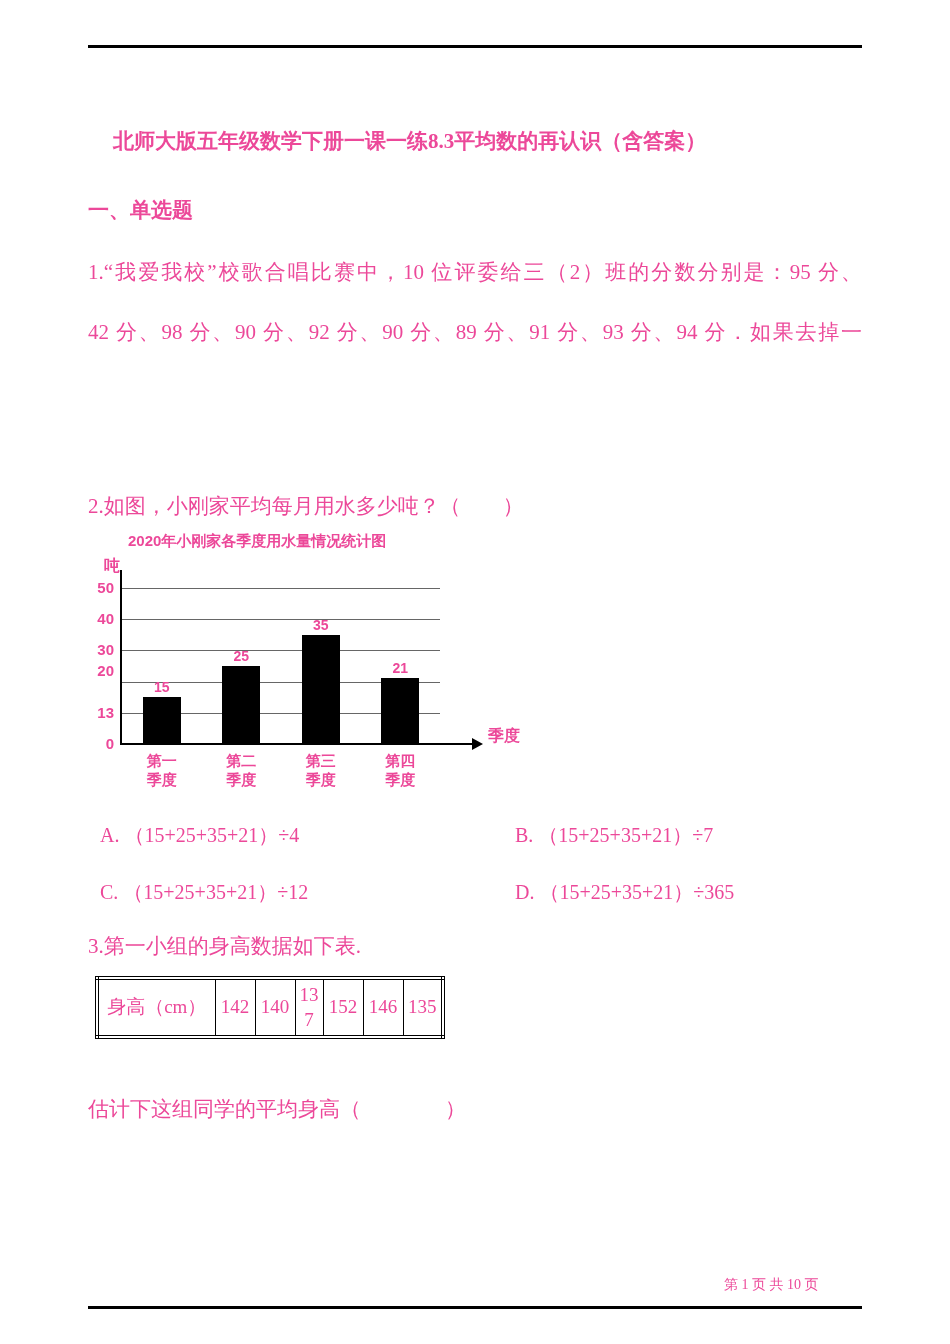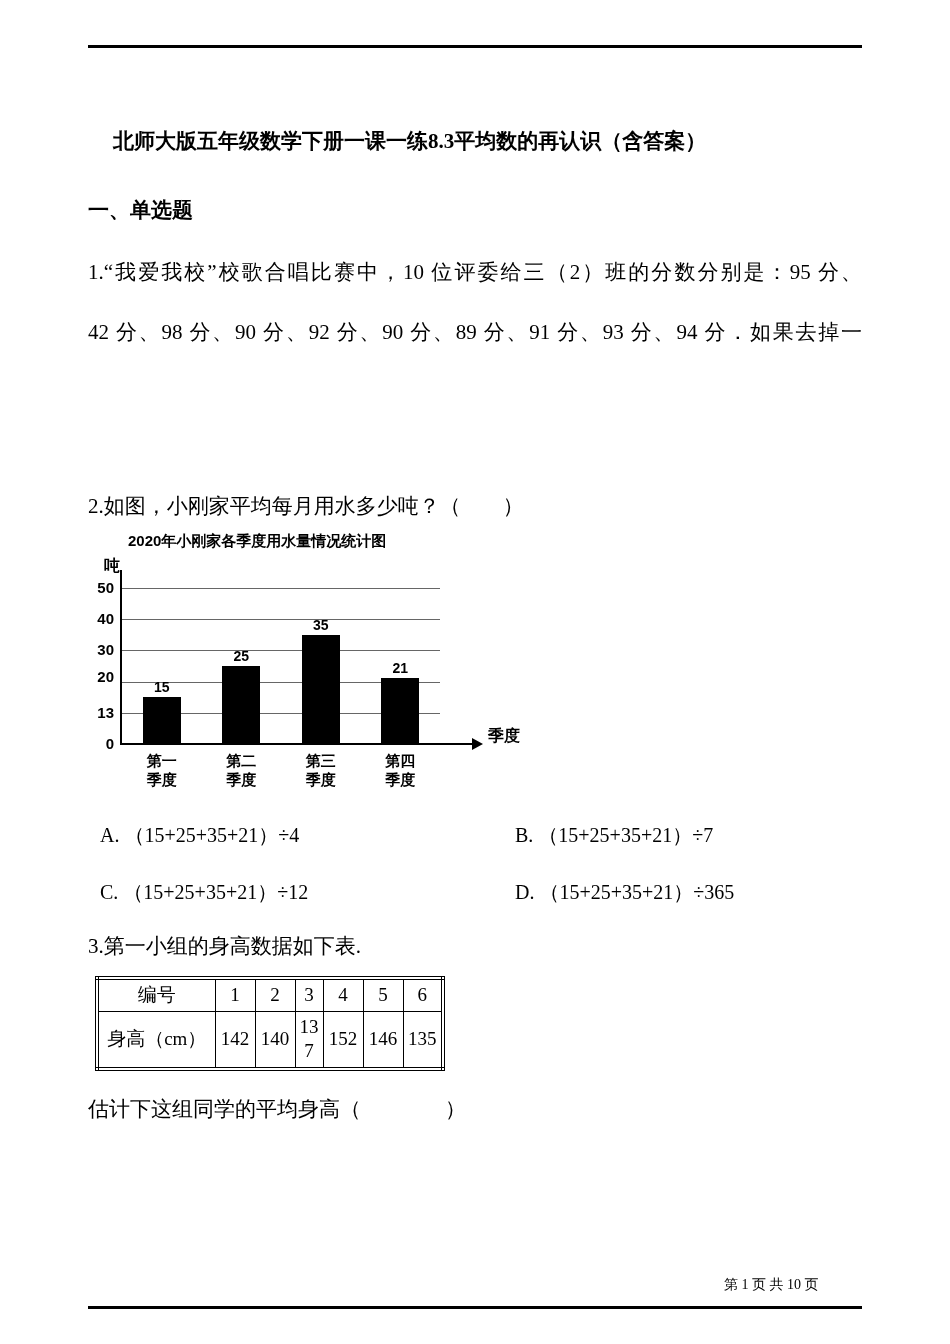--- a/index.html
+++ b/index.html
@@ -1,19 +1,19 @@
 <!DOCTYPE html>
 <html><head>
 <meta charset="utf-8">
 <style>
   * { margin:0; padding:0; box-sizing:border-box; }
   html,body { background:#ffffff; }
   .page {
     position:relative; width:950px; height:1344px; background:#ffffff;
-    font-family:"Liberation Serif", serif; color:#000000;
+    font-family:"Liberation Serif", serif; color:#ec4899;
     overflow:hidden;
   }
   .rule { position:absolute; left:88px; width:774px; height:3px; background:#000; }
   .rule-top { top:45px; }
   .rule-bottom { top:1306px; }
 
   .doc-title { position:absolute; left:113px; top:127px; font-size:21px; font-weight:bold; }
   .section-heading { position:absolute; left:88px; top:196px; font-size:21px; font-weight:bold; }
 
   .jline { position:absolute; left:88px; width:774px; font-size:21px; }
@@ -77,21 +77,21 @@
     <div class="chart-title">2020年小刚家各季度用水量情况统计图</div>
     <div class="chart-ylabel">吨</div>
     <div class="chart-plot">
       <div class="y-axis"></div>
       <div class="x-axis"></div>
       <div class="x-arrow"></div>
     <div class="ytick" style="top: 147px;">0</div>
         <div class="gridline" style="top: 124.8px;"></div>
         <div class="ytick" style="top: 115.8px;">13</div>
         <div class="gridline" style="top: 93.6px;"></div>
-        <div class="ytick" style="top: 80px;">20</div>
+        <div class="ytick" style="top: 74px;">20</div>
         <div class="gridline" style="top: 62.4px;"></div>
         <div class="ytick" style="top: 53.4px;">30</div>
         <div class="gridline" style="top: 31.2px;"></div>
         <div class="ytick" style="top: 22.2px;">40</div>
         <div class="gridline" style="top: 0px;"></div>
         <div class="ytick" style="top: -9px;">50</div>
         <div class="bar" style="left: 20.75px; top: 109.2px; width: 38px; height: 46.8px; background: rgb(0, 0, 0);"></div>
         <div class="bar-label" style="left: 10.75px; top: 91.2px;">15</div>
         <div class="xcat" style="left: 22.75px; top: 164px;">第一季度</div>
         <div class="bar" style="left: 100.25px; top: 78px; width: 38px; height: 78px; background: rgb(0, 0, 0);"></div>
@@ -113,29 +113,20 @@
   </div>
   <div class="optrow q2-opts-r2">
     <span class="opt" style="left:12px">C. （15+25+35+21）÷12</span>
     <span class="opt" style="left:427px">D. （15+25+35+21）÷365</span>
   </div>
 
   <div class="q3-text">3.第一小组的身高数据如下表.</div>
 
   <table class="height-table">
     <tbody>
-        <tr class="hrow">
-      <td class="c0">编号</td>
-      <td class="cn">1</td>
-      <td class="cn">2</td>
-      <td class="c3">3</td>
-      <td class="cn">4</td>
-      <td class="cn">5</td>
-      <td class="cn">6</td>
-    </tr>
     <tr class="drow">
       <td class="c0">身高（cm）</td>
       <td class="cn">142</td>
       <td class="cn">140</td>
       <td class="c3">137</td>
       <td class="cn">152</td>
       <td class="cn">146</td>
       <td class="cn">135</td>
     </tr>
   </tbody>

